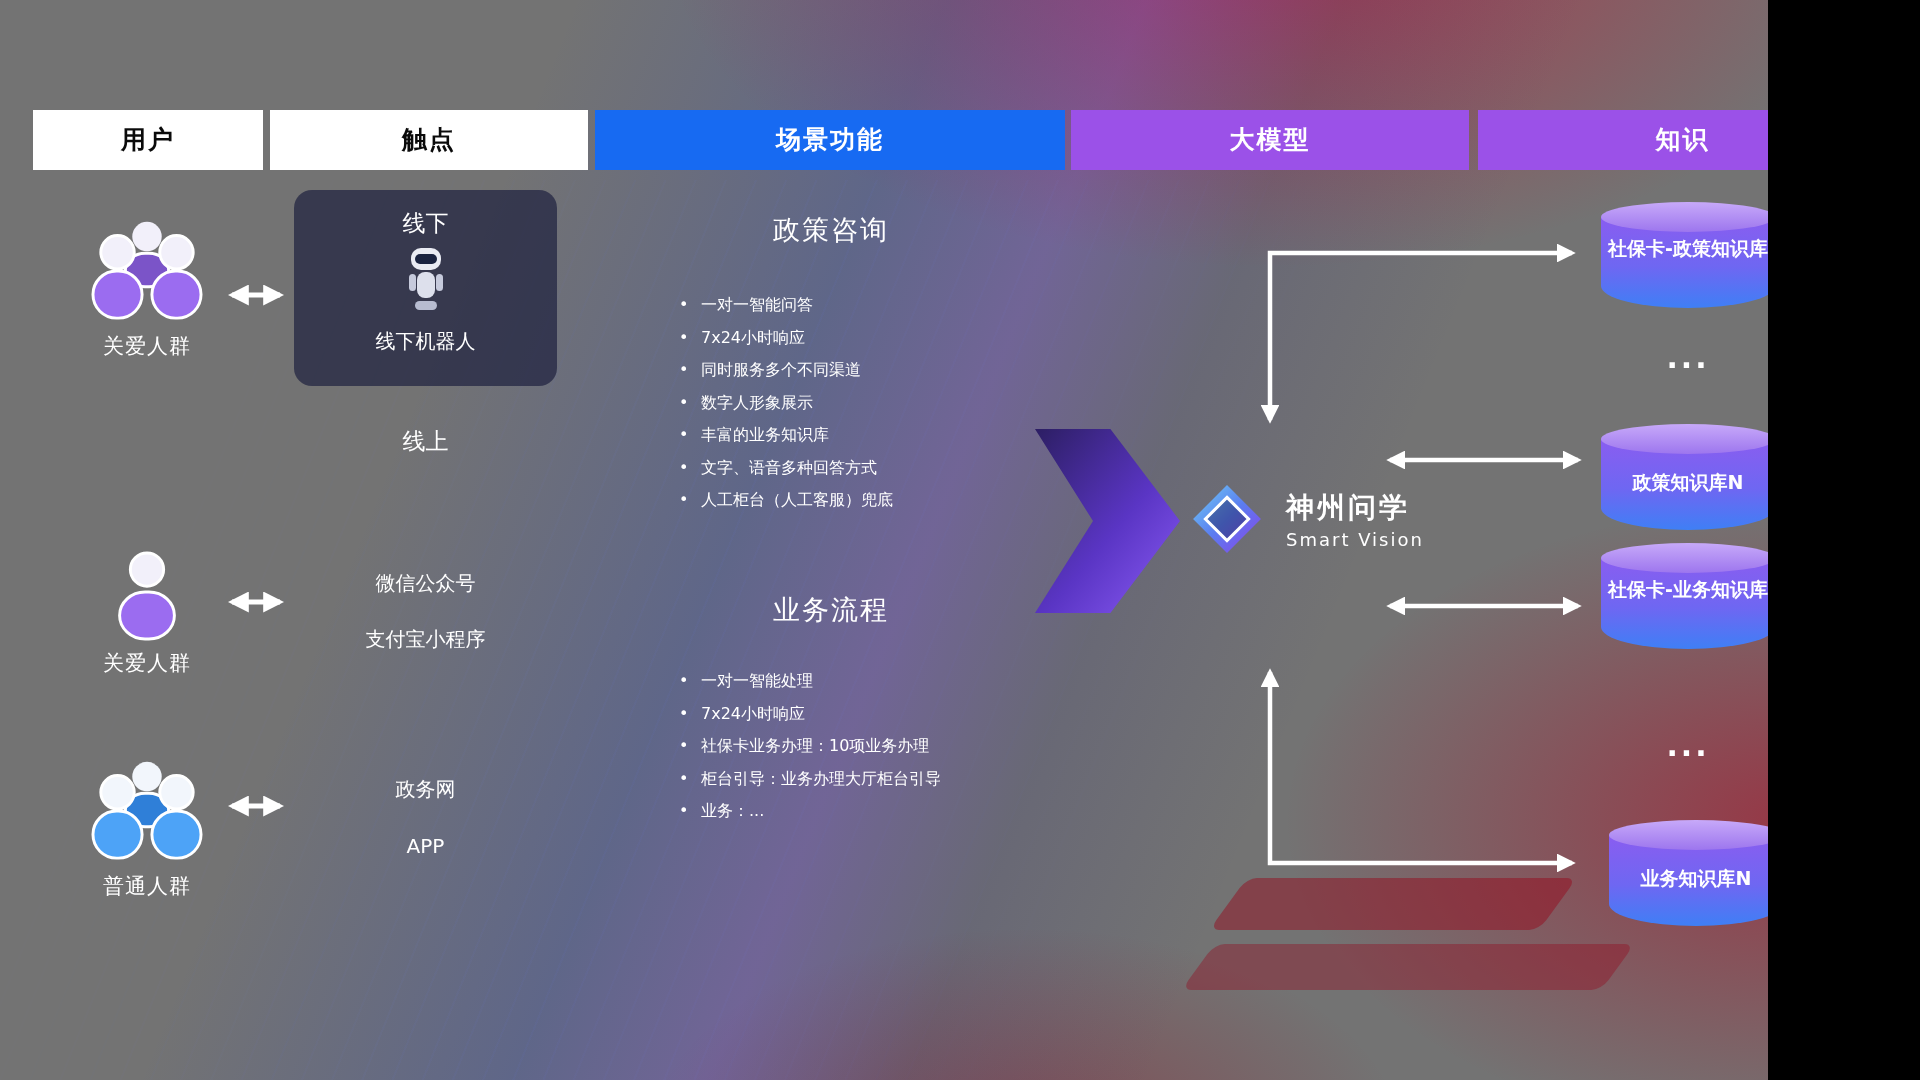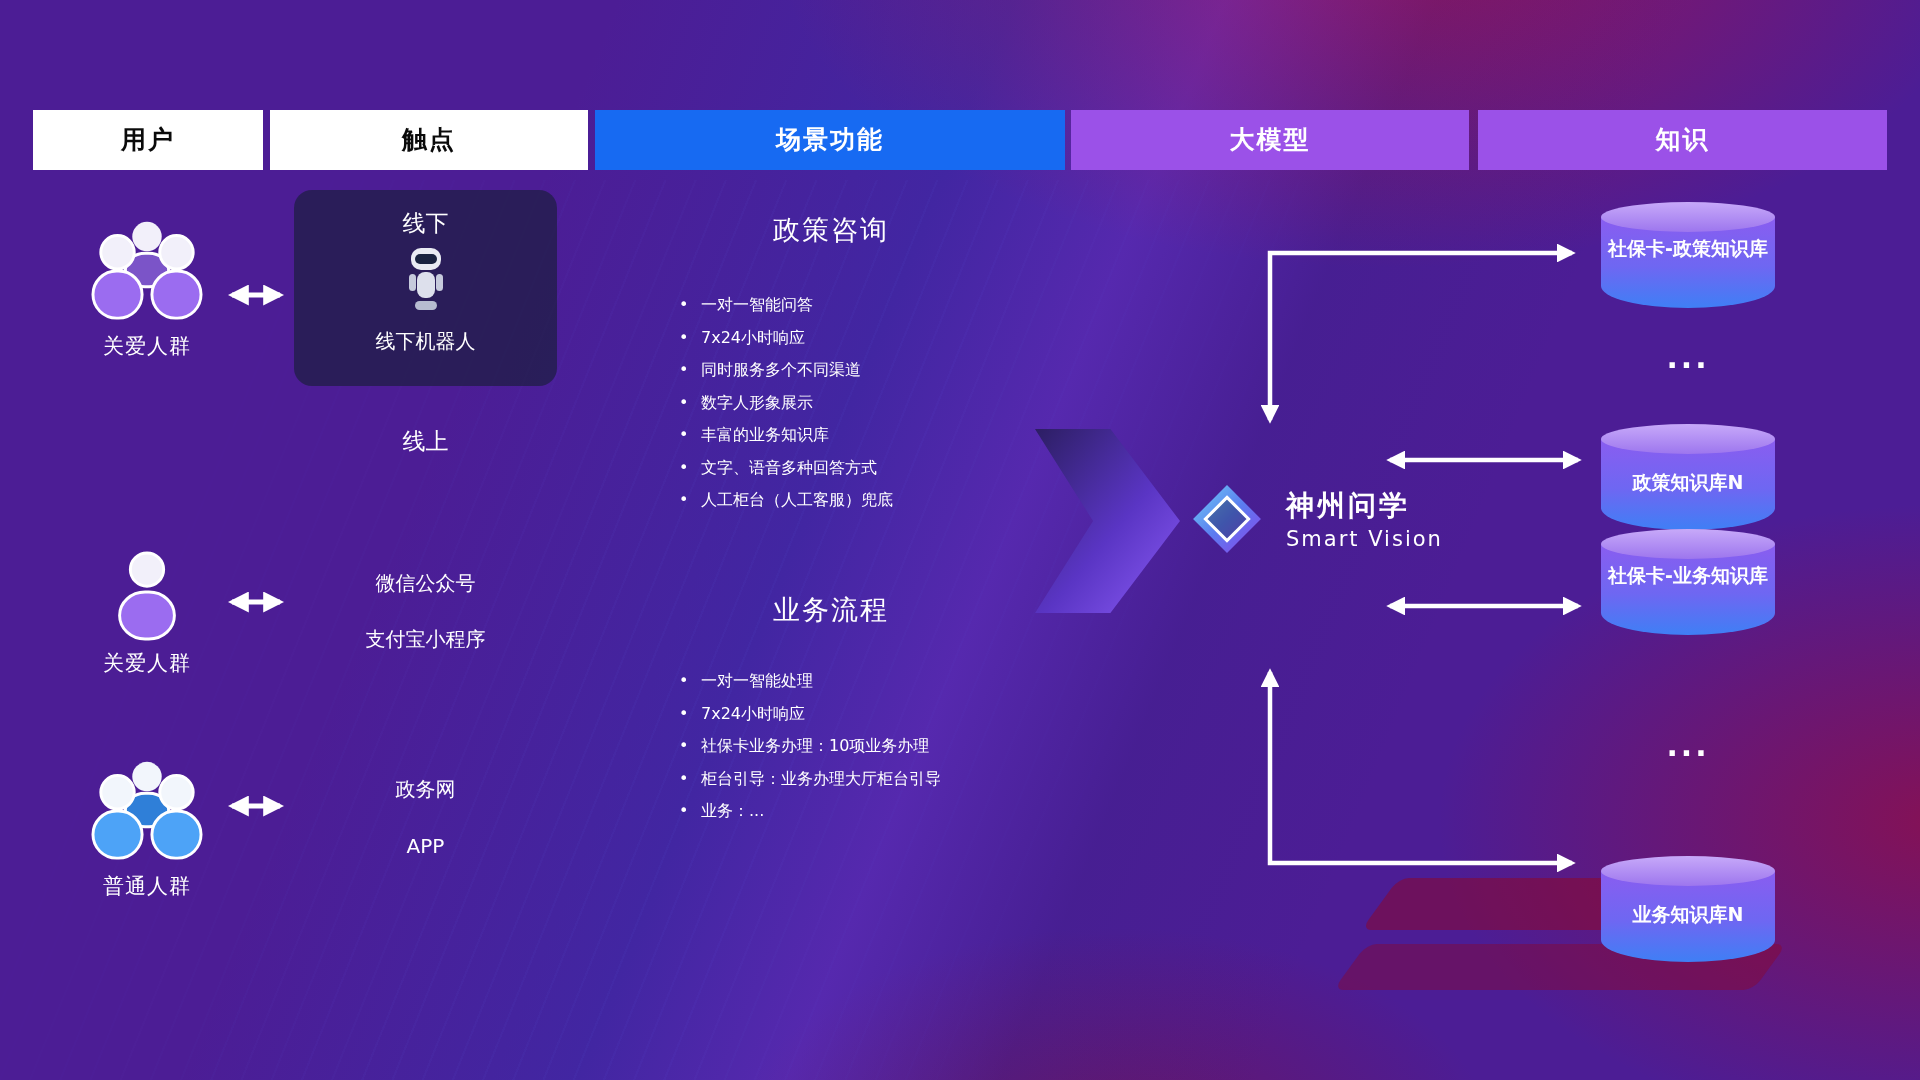--- a/index.html
+++ b/index.html
@@ -1,18 +1,18 @@
 <!DOCTYPE html>
 <html><head>
 <meta charset="utf-8">
 <style>
   html,body{margin:0;padding:0;background:#000;}
   .stage{
-    position:relative;width:1920px;height:1080px;overflow:hidden;
-    background:#4c1d95;
+    position:relative;width:1768px;height:1080px;overflow:hidden;
+    background:#737373;
     font-family:"DejaVu Sans","Liberation Sans",sans-serif;
     color:#fff;
   }
   
   .bg-red{position:absolute;inset:0;
     background:
       radial-gradient(950px 520px at 72% -6%, rgba(205,12,45,.58), transparent 64%),
       radial-gradient(760px 480px at 101% 76%, rgba(178,8,34,.55), transparent 66%),
       radial-gradient(560px 320px at 58% 106%, rgba(150,8,30,.38), transparent 68%);
   }
@@ -67,25 +67,25 @@
   .func-list li::before{content:"\2022";position:absolute;left:2px;top:0;}
 
   
   .big-arrow{position:absolute;left:1035px;top:429px;width:145px;height:184px;
     background:linear-gradient(130deg,#2c1e63 0%,#5a35c4 55%,#8b5cf6 100%);
     clip-path:polygon(0 0,52% 0,100% 50%,52% 100%,0 100%,40% 50%);
     filter:drop-shadow(0 0 22px rgba(110,70,230,.45));}
   .brand{position:absolute;left:1190px;top:482px;display:flex;align-items:center;gap:22px;}
   .brand-text{display:flex;flex-direction:column;}
   .brand-name{font-size:28px;font-weight:bold;letter-spacing:3px;}
-  .brand-sub{font-size:21px;letter-spacing:2px;margin-top:2px;}
+  .brand-sub{font-size:18px;letter-spacing:2px;margin-top:2px;}
 
   
   .db{position:absolute;left:1601px;width:174px;height:106px;}
-  .db.d1{top:202px;}.db.d2{top:424px;}.db.d3{top:529px;}.db.d4{top:856px;}
+  .db.d1{top:202px;}.db.d2{top:424px;}.db.d3{top:543px;}.db.d4{top:820px;margin-left:8px;}
   .db-body{position:absolute;top:15px;left:0;width:100%;height:91px;
     background:linear-gradient(180deg,#8a5df0 0%,#6e67f2 55%,#3f7ff5 100%);
     border-radius:0 0 87px 87px / 0 0 22px 22px;}
   .db-top{position:absolute;top:0;left:0;width:100%;height:30px;border-radius:50%;
     background:linear-gradient(180deg,#c7a9f9,#9d76ee);}
   .db-label{position:absolute;top:34px;left:4px;right:4px;text-align:center;
     font-size:19px;line-height:25px;z-index:3;font-weight:bold;}
   .db-label.one-line{top:46px;}
   .dots{position:absolute;left:1601px;width:174px;text-align:center;
     font-size:30px;font-weight:bold;letter-spacing:3px;}

